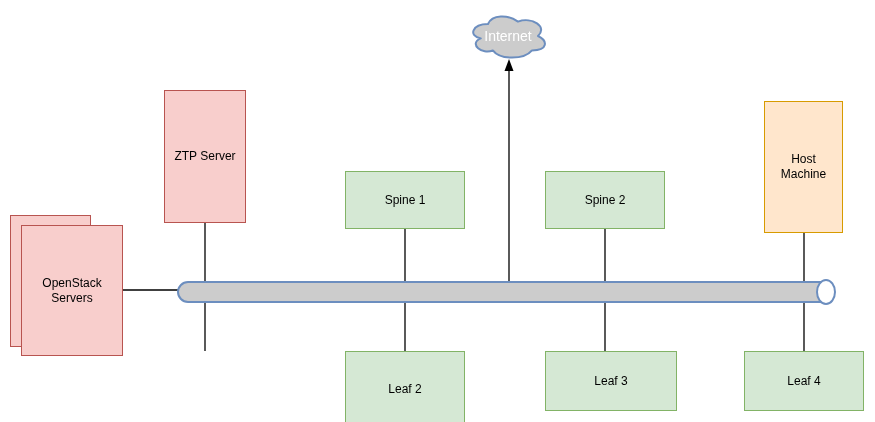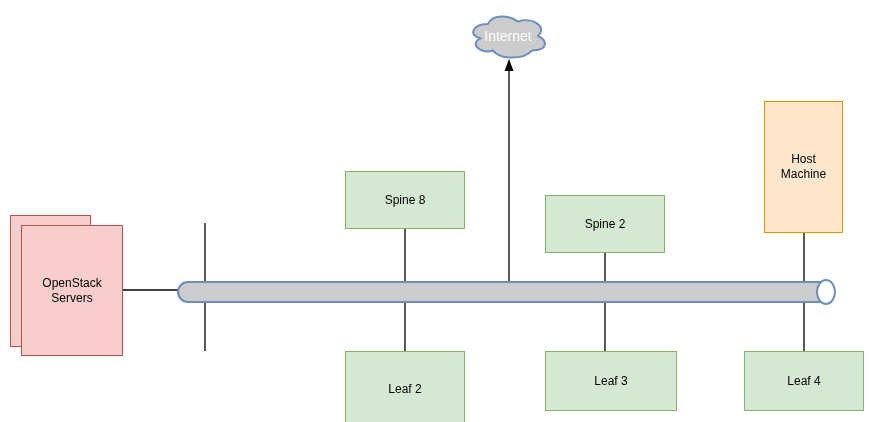--- a/index.html
+++ b/index.html
@@ -107,25 +107,28 @@
   </div>
 
   <div class="pipe-body"></div>
   <div class="pipe-cap"></div>
 
   <div class="node pink" style="left:10px; top:215px; width:81px; height:132px;"></div>
   <div class="node pink" style="left:21px; top:225px; width:102px; height:131px;text-align:center;">
     <span>OpenStack Servers</span>
   </div>
 
+  <div class="node pink" style="left:164px; top:90px; width:82px; height:133px;">
+    <span>ZTP Server</span>
+  </div>
 
   <div class="node green" style="left:345px; top:171px; width:120px; height:58px;">
-    <span>Spine 8</span>
+    <span>Spine 1</span>
   </div>
-  <div class="node green" style="left:545px; top:171px; width:120px; height:58px;margin-top:24px;">
+  <div class="node green" style="left:545px; top:171px; width:120px; height:58px;">
     <span>Spine 2</span>
   </div>
 
   <div class="node orange" style="left:764px; top:101px; width:79px; height:132px;justify-content:center;">
     <span>Host Machine</span>
   </div>
 
   <div class="node green" style="left:345px; top:351px; width:120px; height:76px;">
     <span>Leaf 2</span>
   </div>

